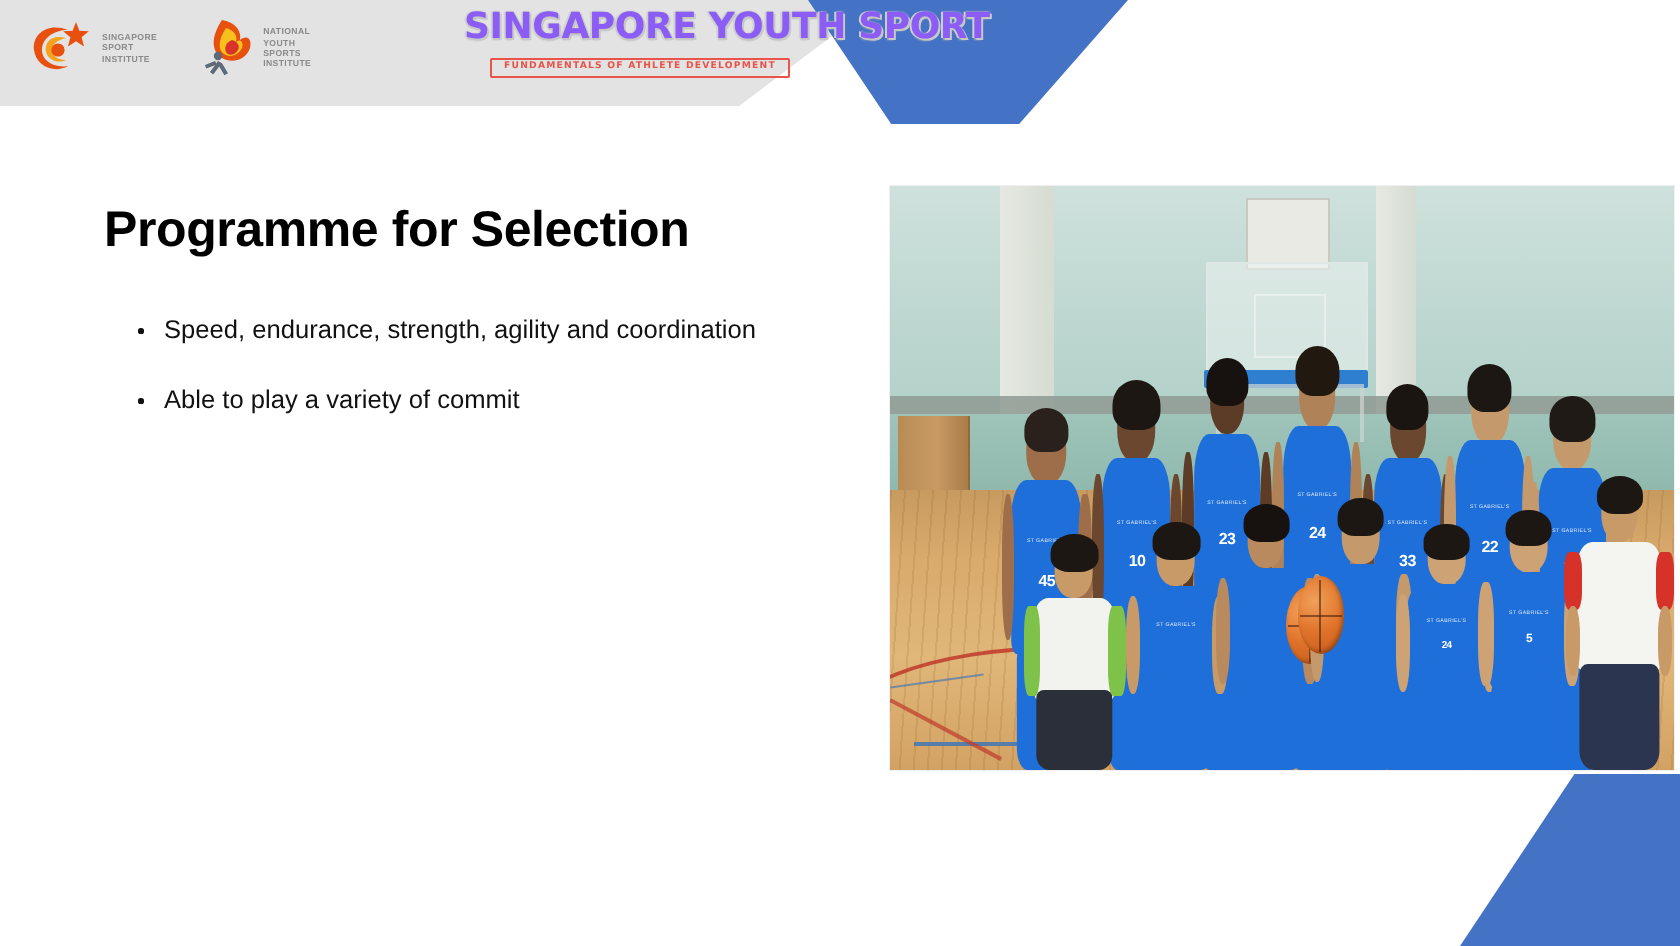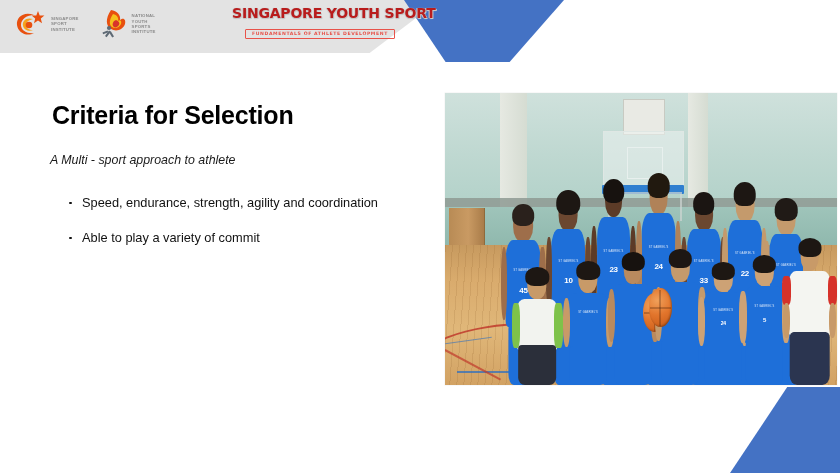--- a/index.html
+++ b/index.html
@@ -94,24 +94,24 @@
     position: absolute;
     left: 232px;
     top: 6px;
     width: 176px;
     text-align: center;
     z-index: 5;
   }
   .conf-line {
     font-family: "DejaVu Sans", sans-serif;
     font-weight: bold;
-    font-size: 14px;
+    font-size: 18px;
     line-height: 15px;
     letter-spacing: -0.2px;
-    color: #b91c1c;
+    color: #8b5cf6;
     text-shadow:
        0 0 1px #bdbdbd,
        1px 1px 0 #c9c9c9,
       -1px 0 0 #d2d2d2,
        0 1px 1px #b9b9b9;
     white-space: nowrap;
   }
   .conf-sub {
     margin-top: 2px;
     display: inline-block;
@@ -483,24 +483,23 @@
 
     <div class="conf-title">
       <div class="conf-line">SINGAPORE YOUTH SPORT</div>
       <div class="conf-sub">FUNDAMENTALS OF ATHLETE DEVELOPMENT</div>
     </div>
 
   </div>
 
   <div class="content-left">
 
-    <h1 class="slide-title">Criteria for Selection</h1>
+    <h1 class="slide-title">Programme for Selection</h1>
 
     <div class="subtitle">
-      <span class="sub-line">A Multi - sport approach to athlete</span>
     </div>
 
     <ul class="bullets">
       <li class="bullet">
         <span class="bullet-inner">Speed, endurance, strength, agility and coordination</span>
       </li>
       <li class="bullet">
         <span class="bullet-inner">Able to play a variety of commit</span>
       </li>
     </ul>

